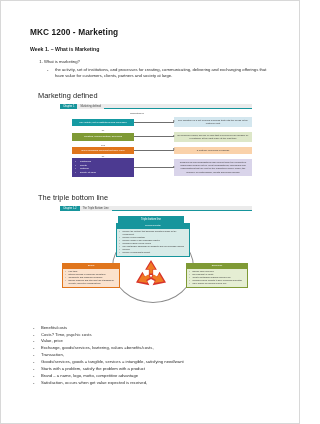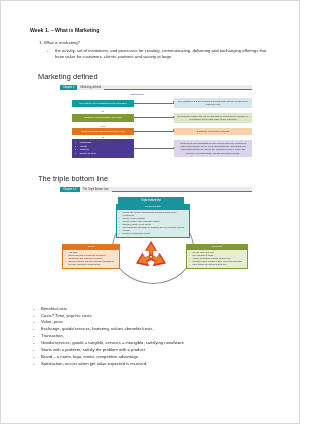--- a/index.html
+++ b/index.html
@@ -63,20 +63,21 @@
   .recycle{position:absolute;left:72px;top:36px;width:38px;height:30px;display:flex;align-items:center;justify-content:center;}
   .recycle svg{width:38px;height:30px;}
   .bottomlist{margin-top:14px;}
 </style>
 </head>
 <body>
 
 <div class="page">
  <div class="doc">
 
+  <div class="title">MKC 1200 - Marketing</div>
   <div class="subtitle">Week 1. – What is Marketing</div>
 
   <ol class="numlist">
     <li>What is marketing?</li>
   </ol>
   <ul class="dashlist" style="margin-left:14px;margin-top:1px;">
     <li>the activity, set of institutions, and processes for creating, communicating, delivering and exchanging offerings that have value for customers, clients, partners and society at large.</li>
   </ul>
 
   <div class="slide-heading">Marketing defined</div>

